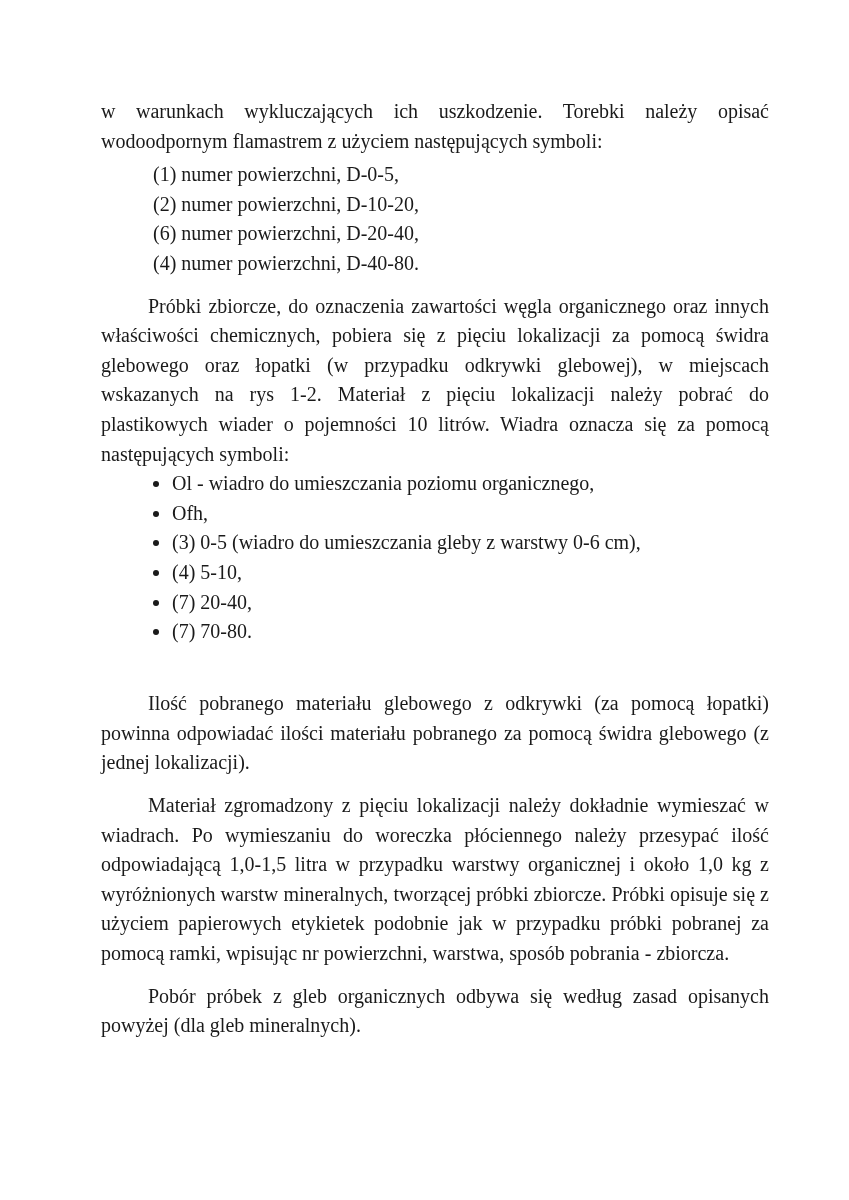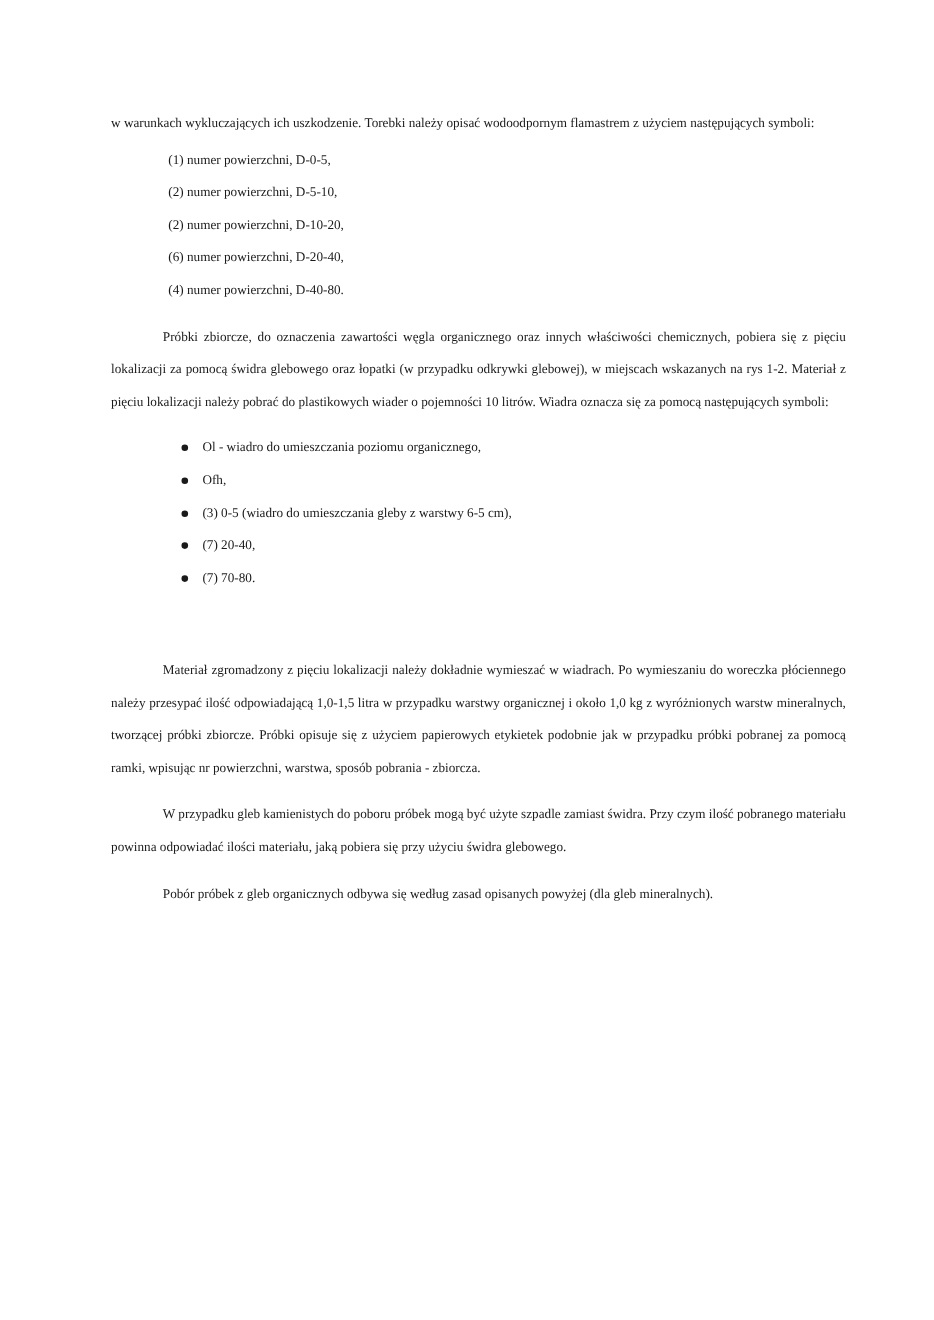--- a/index.html
+++ b/index.html
@@ -3,61 +3,61 @@
   <meta charset="utf-8">
   <style>
     html, body { margin: 0; padding: 0; background: #ffffff; }
     body { width: 849px; height: 1200px; position: relative; overflow: hidden; }
     .page {
       position: absolute;
       left: 101px;
       top: 97px;
       width: 668px;
       font-family: "Liberation Serif", "DejaVu Serif", serif;
-      font-size: 12px;
+      font-size: 20px;
       line-height: 29.6px;
       color: #1a1a1a;
     }
     p { margin: 0; text-align: justify; }
     .indent { text-indent: 47px; margin-top: 13px; }
     .last-left { text-align-last: left; }
     .num-list { margin: 4px; padding: 0; list-style: none; }
     .num-list li { padding-left: 48px; }
     .heading { margin-top: 29.6px; padding-left: 47px; font-style: italic; }
-    .bullets { margin: 12px; padding: 0; list-style: none; }
+    .bullets { margin: 0; padding: 0; list-style: none; }
     .bullets li { position: relative; padding-left: 71px; }
     .bullets li .dot {
       position: absolute; left: 52px; top: 12px;
       width: 6px; height: 6px; border-radius: 50%; background: #1a1a1a;
     }
     .gap { height: 29.6px; }
   </style>
 </head>
 <body>
 
 <div class="page">
   <p class="last-left">w warunkach wykluczających ich uszkodzenie. Torebki należy opisać wodoodpornym flamastrem z użyciem następujących symboli:</p>
 
   <ul class="num-list">
     <li>(1) numer powierzchni, D-0-5,</li>
-    <li>(2) numer powierzchni, D-5-10,</li>
     <li>(2) numer powierzchni, D-10-20,</li>
     <li>(6) numer powierzchni, D-20-40,</li>
     <li>(4) numer powierzchni, D-40-80.</li>
   </ul>
 
 
   <p class="indent last-left">Próbki zbiorcze, do oznaczenia zawartości węgla organicznego oraz innych właściwości chemicznych, pobiera się z pięciu lokalizacji za pomocą świdra glebowego oraz łopatki (w przypadku odkrywki glebowej), w miejscach wskazanych na rys 1-2. Materiał z pięciu lokalizacji należy pobrać do plastikowych wiader o pojemności 10 litrów. Wiadra oznacza się za pomocą następujących symboli:</p>
 
   <ul class="bullets">
     <li><span class="dot"></span><span>Ol - wiadro do umieszczania poziomu organicznego,</span></li>
     <li><span class="dot"></span><span>Ofh,</span></li>
-    <li><span class="dot"></span><span>(3) 0-5 (wiadro do umieszczania gleby z warstwy 6-5 cm),</span></li>
+    <li><span class="dot"></span><span>(3) 0-5 (wiadro do umieszczania gleby z warstwy 0-6 cm),</span></li>
+    <li><span class="dot"></span><span>(4) 5-10,</span></li>
     <li><span class="dot"></span><span>(7) 20-40,</span></li>
     <li><span class="dot"></span><span>(7) 70-80.</span></li>
   </ul>
 
   <div class="gap"></div>
 
+  <p class="indent last-left">Ilość pobranego materiału glebowego z odkrywki (za pomocą łopatki) powinna odpowiadać ilości materiału pobranego za pomocą świdra glebowego (z jednej lokalizacji).</p>
   <p class="indent last-left">Materiał zgromadzony z pięciu lokalizacji należy dokładnie wymieszać w wiadrach. Po wymieszaniu do woreczka płóciennego należy przesypać ilość odpowiadającą 1,0-1,5 litra w przypadku warstwy organicznej i około 1,0 kg z wyróżnionych warstw mineralnych, tworzącej próbki zbiorcze. Próbki opisuje się z użyciem papierowych etykietek podobnie jak w przypadku próbki pobranej za pomocą ramki, wpisując nr powierzchni, warstwa, sposób pobrania - zbiorcza.</p>
-  <p class="indent last-left">W przypadku gleb kamienistych do poboru próbek mogą być użyte szpadle zamiast świdra. Przy czym ilość pobranego materiału powinna odpowiadać ilości materiału, jaką pobiera się przy użyciu świdra glebowego.</p>
   <p class="indent last-left">Pobór próbek z gleb organicznych odbywa się według zasad opisanych powyżej (dla gleb mineralnych).</p>
 </div>
 
 </body></html>

